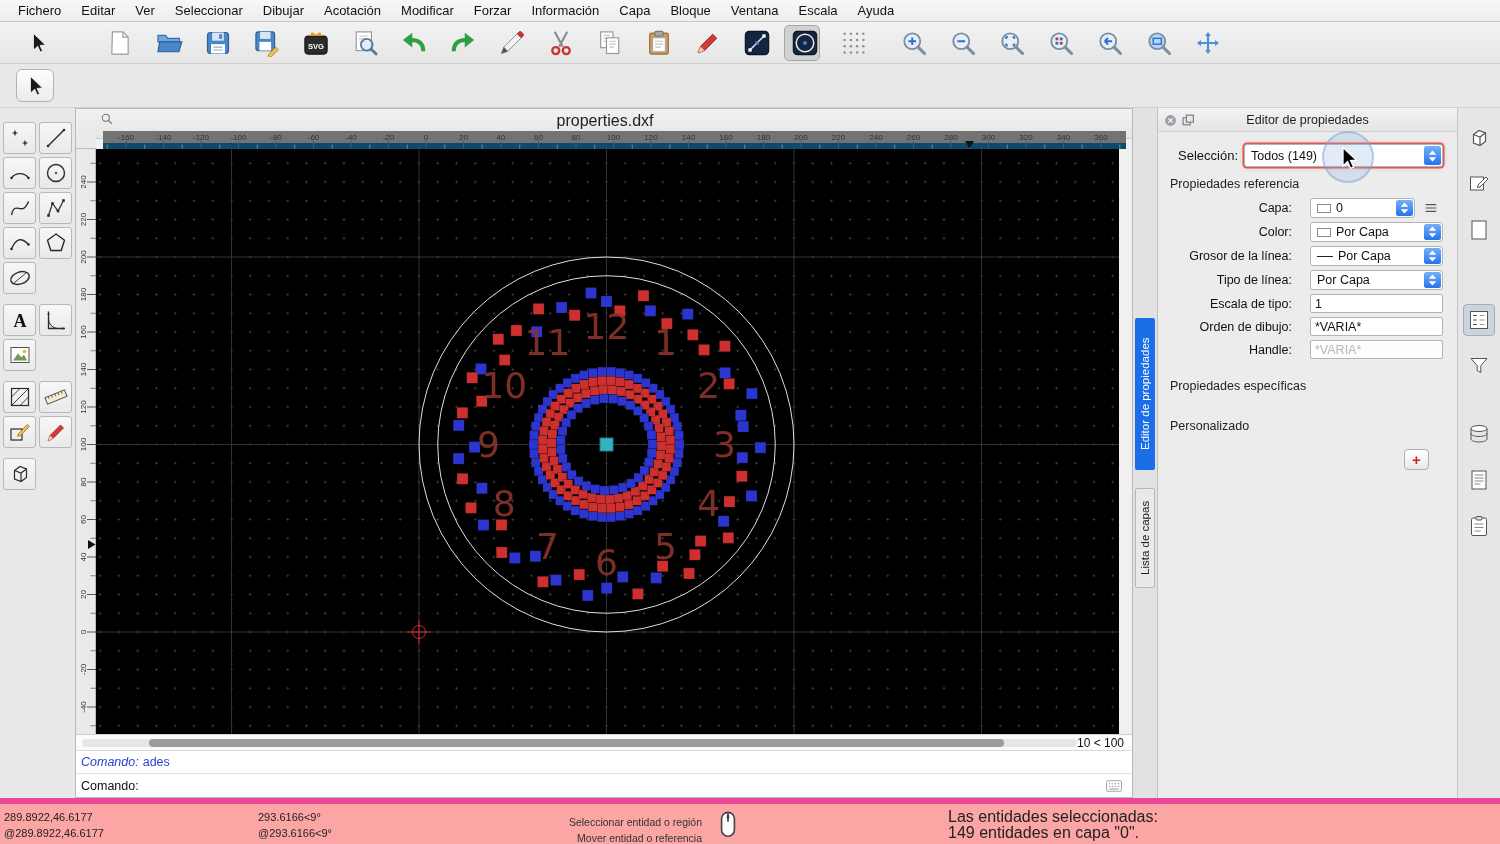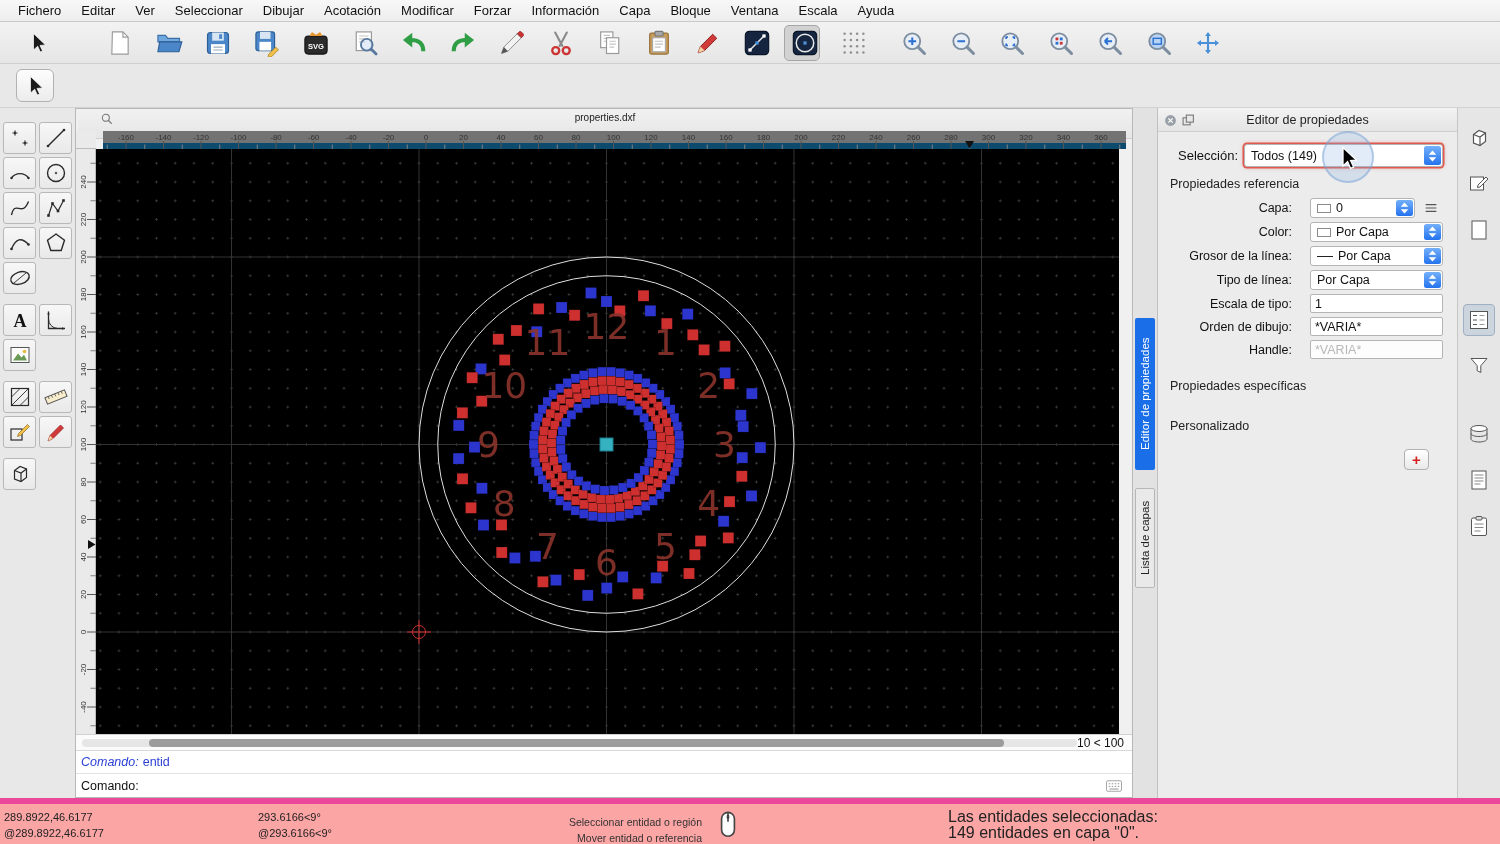--- a/index.html
+++ b/index.html
@@ -19,21 +19,21 @@
   .tgroup{display:flex;align-items:center;gap:13px;margin-left:48px}
   .subbar{position:absolute;top:64px;left:0;right:0;height:44px;background:#e8e8e8;border-bottom:1px solid #d2d2d2}
   .bigbtn{position:absolute;left:16px;top:5px;width:38px;height:33px;background:linear-gradient(#fdfdfd,#ececec);border:1px solid #b2b2b2;border-radius:6px;display:flex;align-items:center;justify-content:center}
 
   
   .palette{position:absolute;left:0;top:108px;width:75px;height:690px;background:#e8e8e8}
   .pbtn{position:absolute;width:33px;height:32px;background:linear-gradient(#f7f7f7,#e9e9e9);border:1px solid #b8b8b8;border-radius:3px;display:flex;align-items:center;justify-content:center}
 
   
   .doc{position:absolute;left:75px;top:108px;width:1058px;height:690px;background:#f0f0f0;border:1px solid #b8b8b8}
-  .doctitle{position:absolute;left:2px;top:0;right:0;height:30px;background:linear-gradient(#f1f1f1,#e6e6e6);border-bottom:1px solid #cfcfcf;font-size:10px;color:#222}
+  .doctitle{position:absolute;left:2px;top:0;right:0;height:30px;background:linear-gradient(#f1f1f1,#e6e6e6);border-bottom:1px solid #cfcfcf;font-size:16px;color:#222}
   .doctitle-text{position:absolute;left:0;right:0;top:3px;text-align:center}
   .doczoom{position:absolute;left:22px;top:3px}
   .hruler{position:absolute;left:27px;top:22px;width:1023px;height:18px;background:#737373;border-bottom:6px solid #0c4a6e}
   .rcorner{position:absolute;left:0;top:22px;width:20px;height:18px;background:#eaeaea;border-bottom:1px solid #bbb}
   .vruler{position:absolute;left:0;top:40px;width:20px;height:585px;background:#eaeaea;border-right:1px solid #bbb}
   .canvas{position:absolute;left:20px;top:40px;width:1023px;height:585px;background-color:#000;
           background-image:radial-gradient(circle,#404040 0.9px,rgba(0,0,0,0) 1.2px);
           background-size:18.75px 18.75px;background-position:13.6px 4.9px}
   .canvas svg{position:absolute;left:0;top:0}
   .hscroll{position:absolute;left:0;top:625px;width:1056px;height:16px;background:#fbfbfb;border-top:1px solid #d0d0d0}
@@ -821,21 +821,21 @@
           <path d="M311 483H335M323 471V495" stroke="#d03030" stroke-width="1"></path>
         </svg>
     </div>
     <div class="hscroll">
       <div class="track"></div>
       <div class="thumb"></div>
       <div class="gridstat">10 &lt; 100</div>
     </div>
     <div class="cmdhist">
       <span class="cmdlbl">Comando:</span>
-      <span class="cmdval">entid</span>
+      <span class="cmdval">ades</span>
     </div>
     <div class="cmdrow">
       <span class="cmdprompt">Comando:</span>
       <input class="cmdinput" value="" style="">
       <span class="cmdbtn">
           <svg width="18" height="18" viewBox="0 0 24 24">
             <rect x="2" y="5" width="20" height="14" rx="2" fill="#fff" stroke="#888"></rect>
             <path d="M5 9h2M9 9h2M13 9h2M17 9h2M5 12.5h2M9 12.5h2M13 12.5h2M17 12.5h2M6 16h12" stroke="#888" stroke-width="1.2"></path>
           </svg>
         </span>

